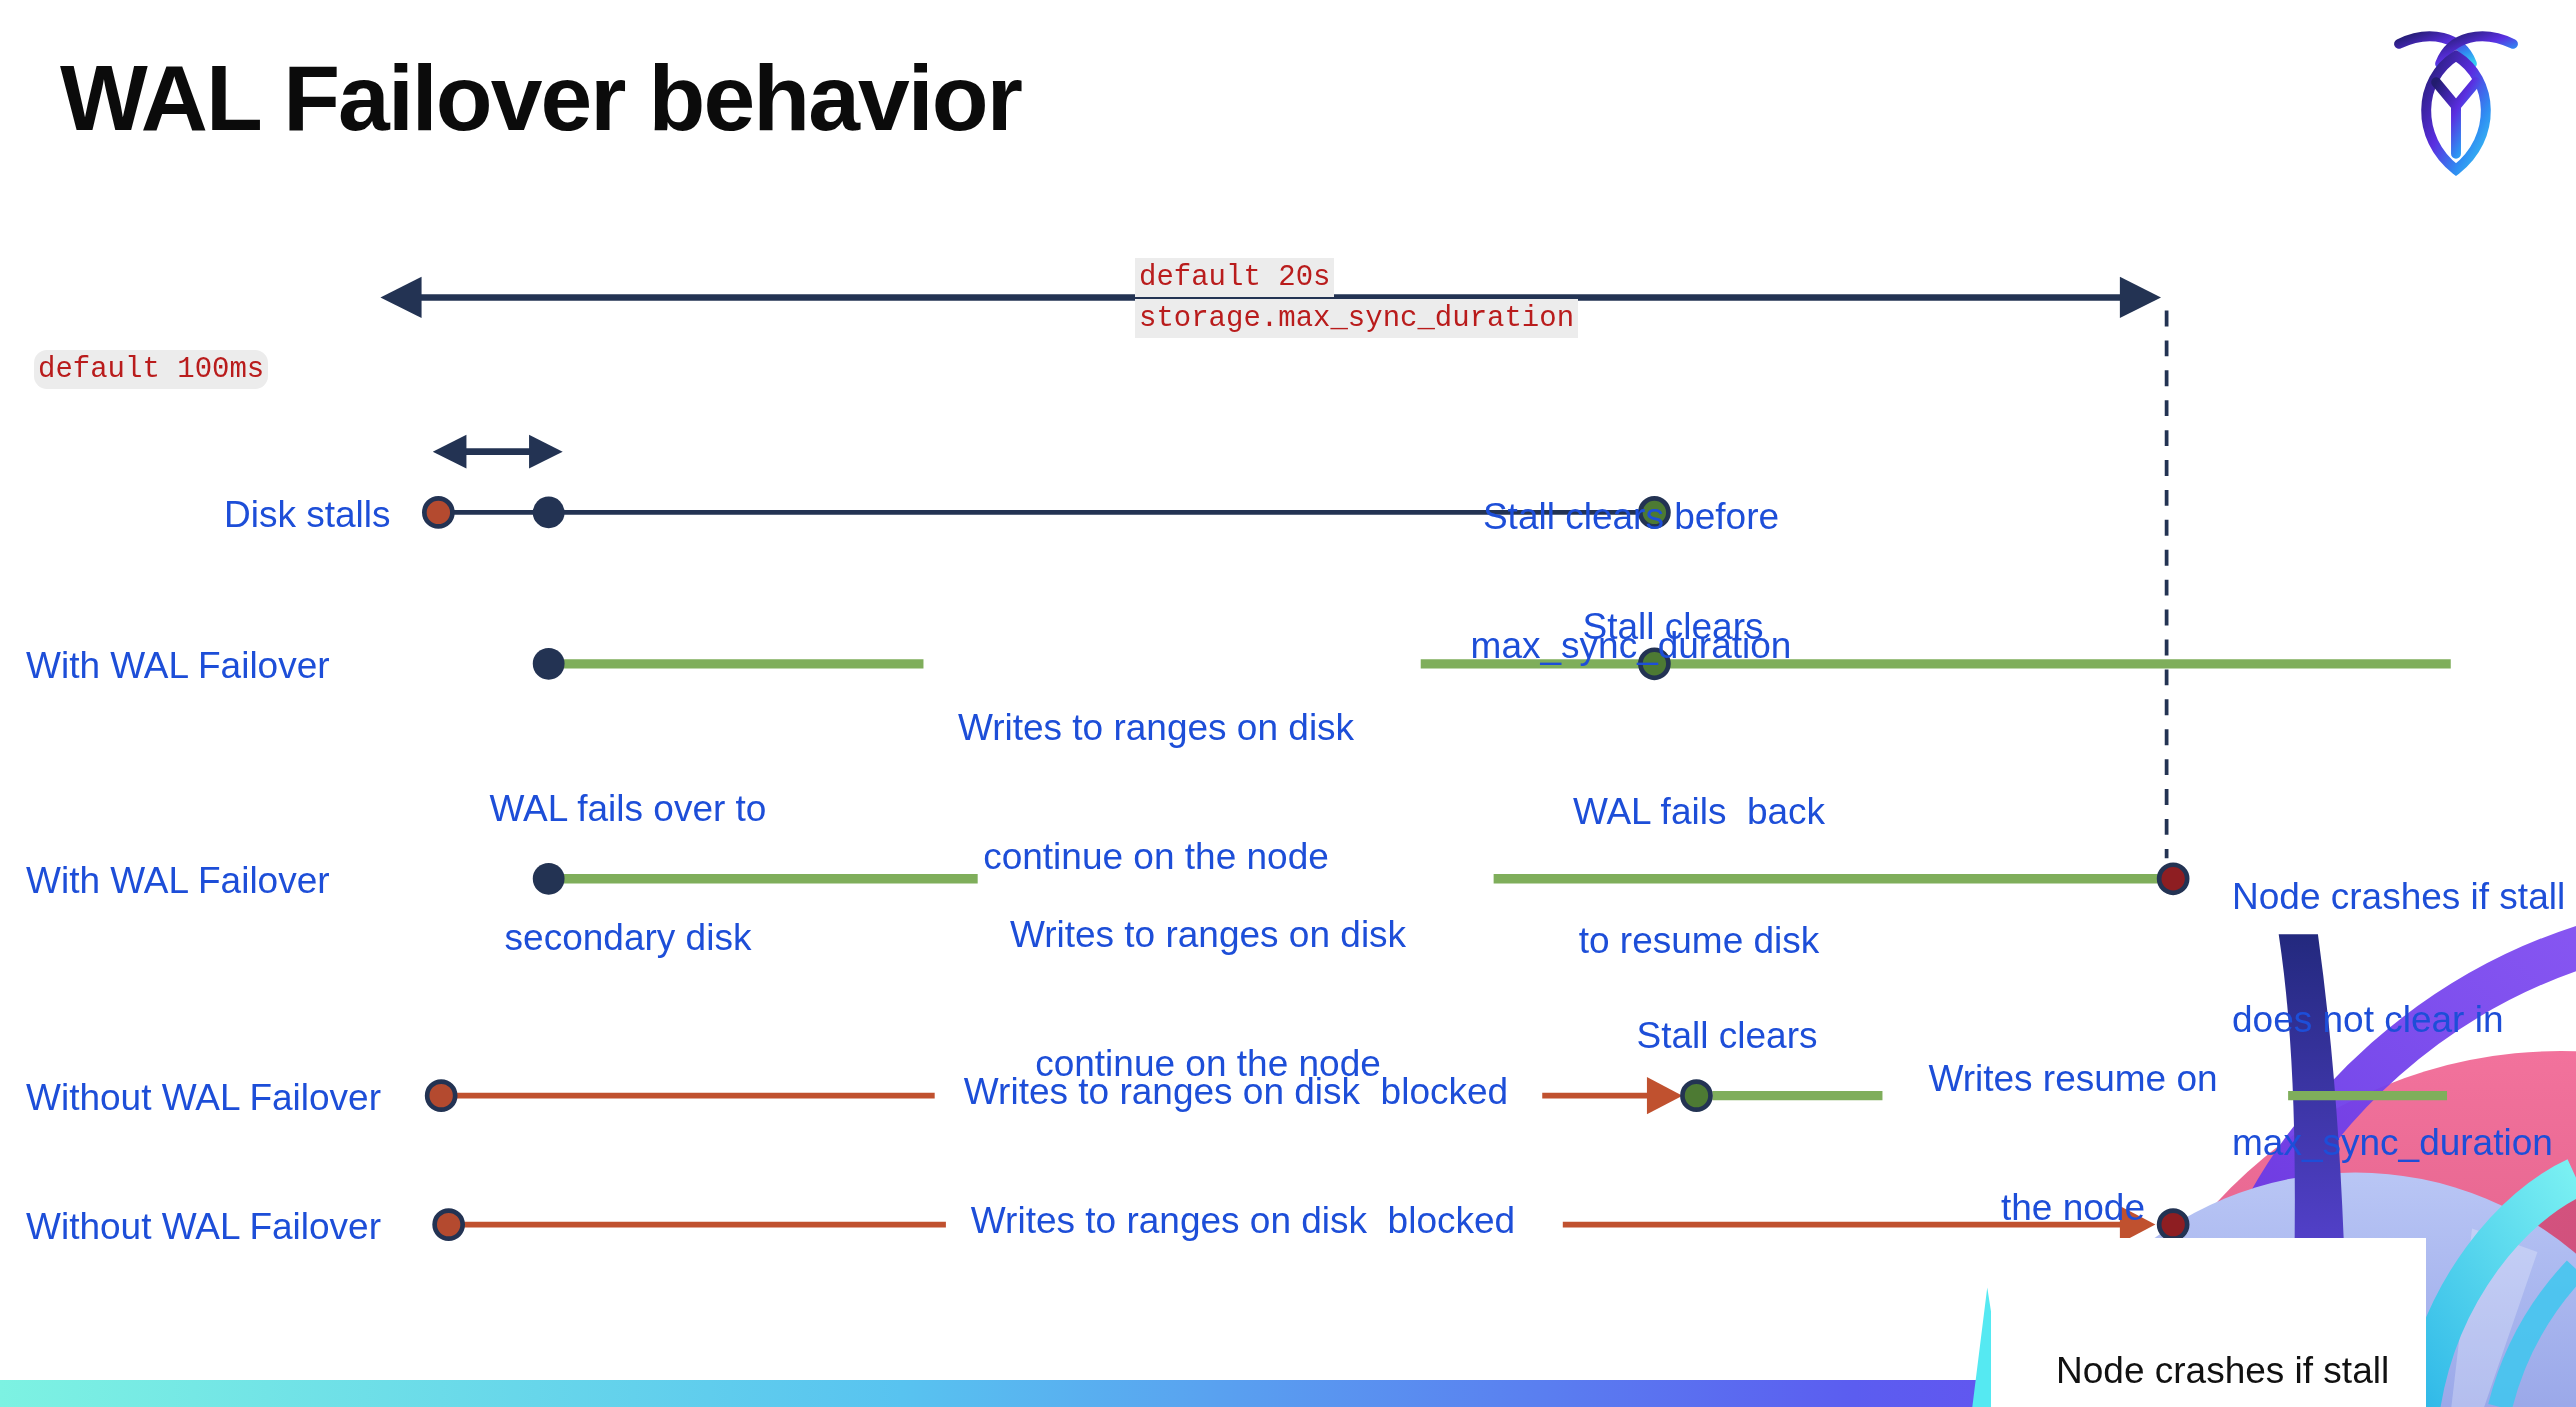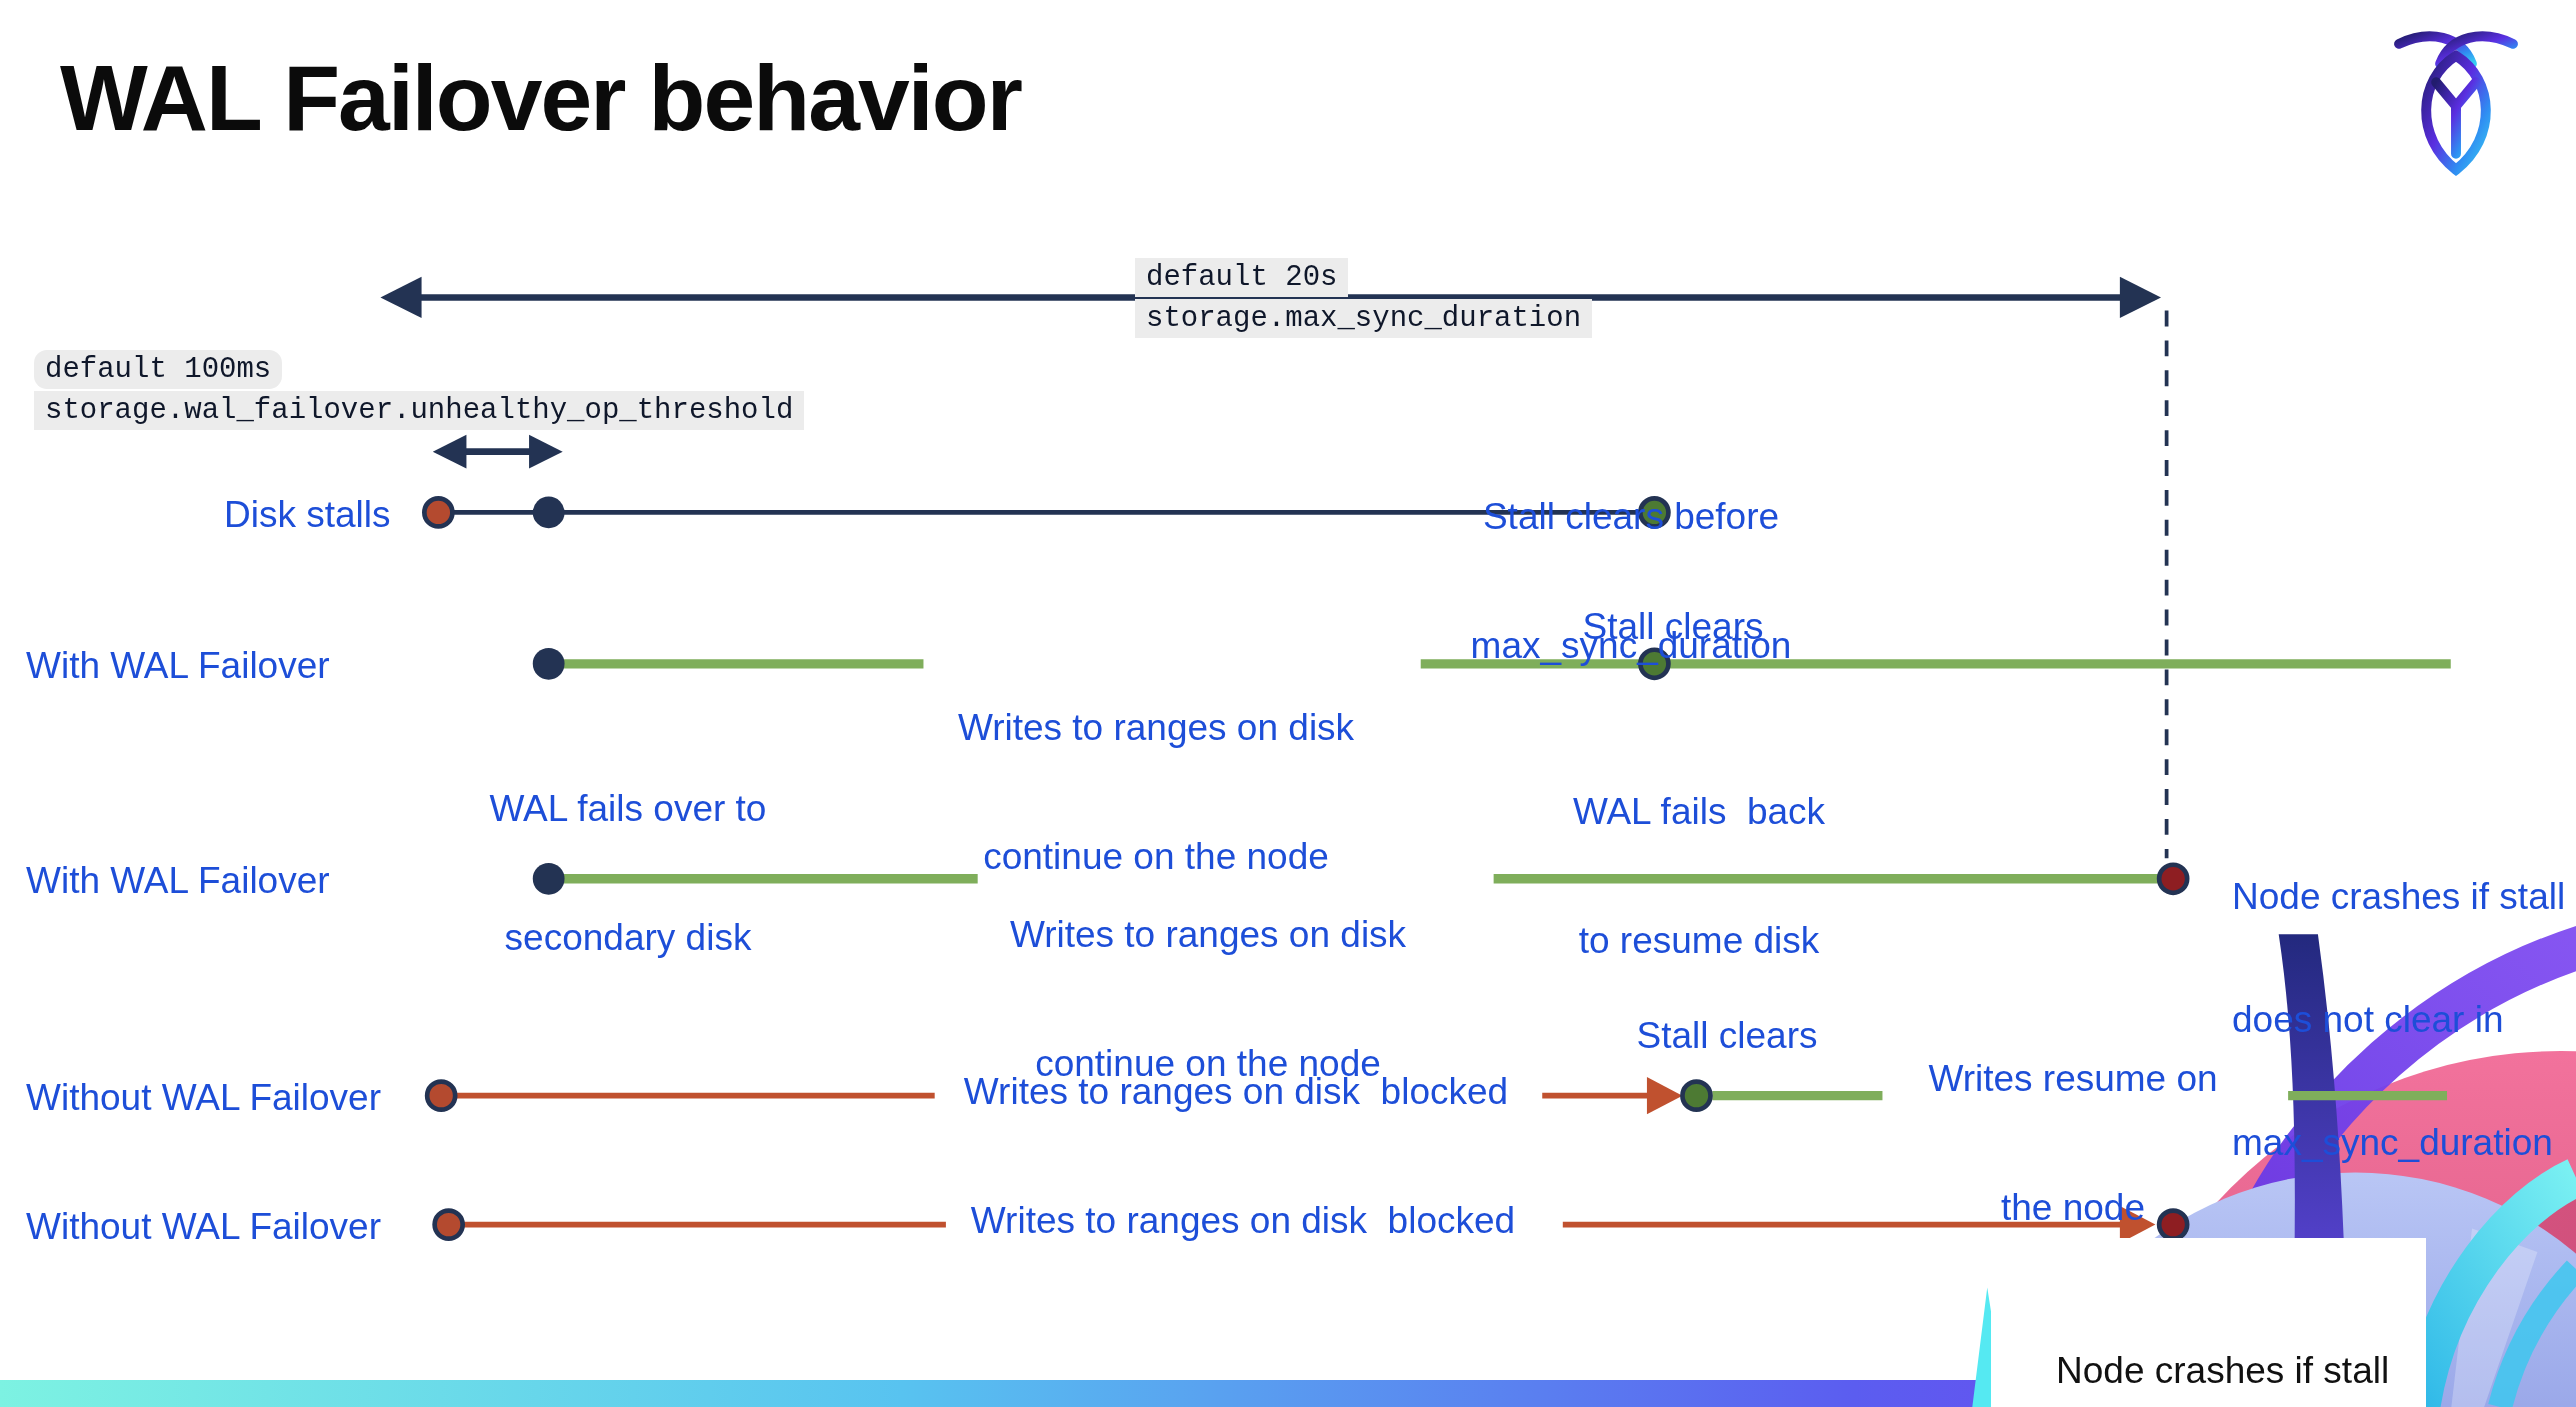--- a/index.html
+++ b/index.html
@@ -3,21 +3,21 @@
 <meta charset="utf-8">
 <style>
   html,body{margin:0;padding:0;background:#ffffff;}
   .canvas{position:relative;width:2576px;height:1408px;overflow:hidden;background:#fff;
           font-family:"Liberation Sans",sans-serif;color:var(--ink);}
   .abs{position:absolute;}
   .title{left:60px;top:45px;font-size:93px;font-weight:700;letter-spacing:-1.9px;color:#0b0b0b;}
   .note{position:absolute;font-size:37px;line-height:43px;color:#1d4ed8;white-space:pre-wrap;z-index:4;}
   .center{transform:translateX(-50%);text-align:center;}
   .chip{position:absolute;font-family:"Liberation Mono",monospace;font-size:29px;line-height:39px;
-        background:var(--code-bg);padding:0 11px;color:#0f172a;z-index:4;white-space:pre;}
+        background:var(--code-bg);padding:0 4px;color:#b91c1c;z-index:4;white-space:pre;}
   .bottom-bar{position:absolute;left:0;bottom:0;width:2576px;height:28px;z-index:1;
         background:linear-gradient(90deg,var(--bar-left) 0%,var(--bar-mid1) 35%,var(--bar-mid2) 72%,var(--bar-right) 100%);}
   .art{position:absolute;left:1916px;top:897px;width:660px;height:510px;z-index:2;}
   .diagram{position:absolute;left:0;top:0;width:2576px;height:1408px;z-index:3;}
   .logo{position:absolute;left:2386px;top:24px;width:140px;height:159px;z-index:4;}
   .crashbox{position:absolute;left:1991px;top:1238px;width:435px;height:169px;background:#ffffff;z-index:5;}
   .crashbox .inner{padding:28px 0 0 65px;font-size:37px;line-height:42px;white-space:pre-wrap;}
 </style>
 </head>
 <body>
@@ -137,21 +137,20 @@
       <path d="M 50,24 C 21,42 19,86 50,110 C 81,86 79,42 50,24 Z"></path>
       <path d="M 50,98 L 50,62 M 50,62 L 35,44 M 50,62 L 65,44"></path>
     </g>
   </svg>
 
   <div class="abs title">WAL Failover behavior</div>
 
   <div class="chip" style="left:1135px;top:258px;">default 20s</div>
   <div class="chip" style="left:1135px;top:299px;">storage.max_sync_duration</div>
   <div class="chip" style="left:34px;top:350px;border-radius:13px;">default 100ms</div>
-  <div class="chip" style="left:34px;top:391px;">storage.wal_failover.unhealthy_op_threshold</div>
 
   <div class="note" style="left:224px;top:493px;">Disk stalls</div>
   <div class="note" style="left:26px;top:644px;">With WAL Failover</div>
   <div class="note" style="left:26px;top:859px;">With WAL Failover</div>
   <div class="note" style="left:26px;top:1076px;">Without WAL Failover</div>
   <div class="note" style="left:26px;top:1205px;">Without WAL Failover</div>
 
   <div class="note center" style="left:1631px;top:409px;">
     <div>Stall clears before</div>
     <div>max_sync_duration</div>

